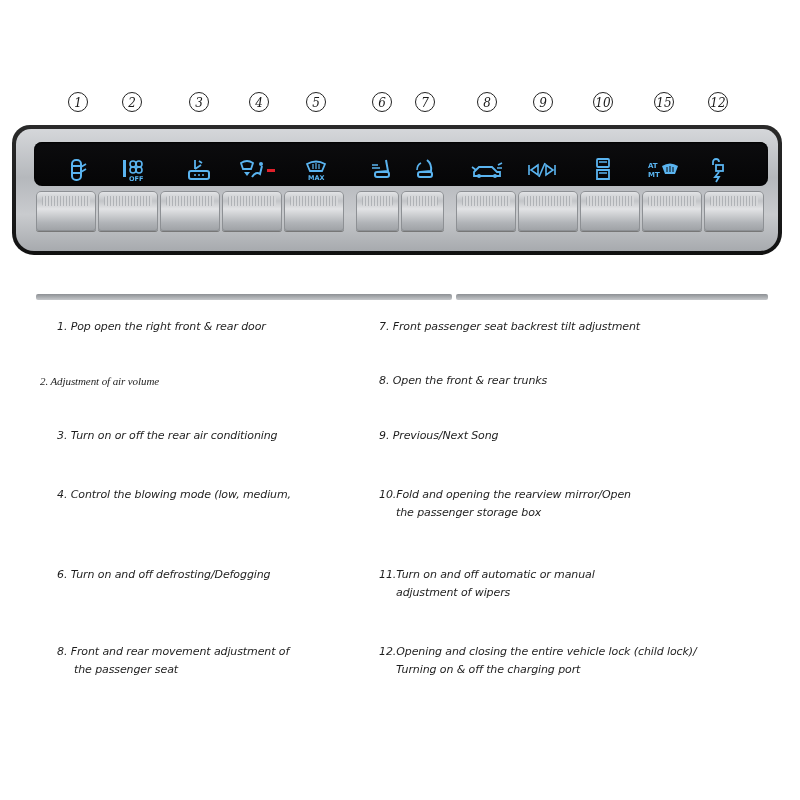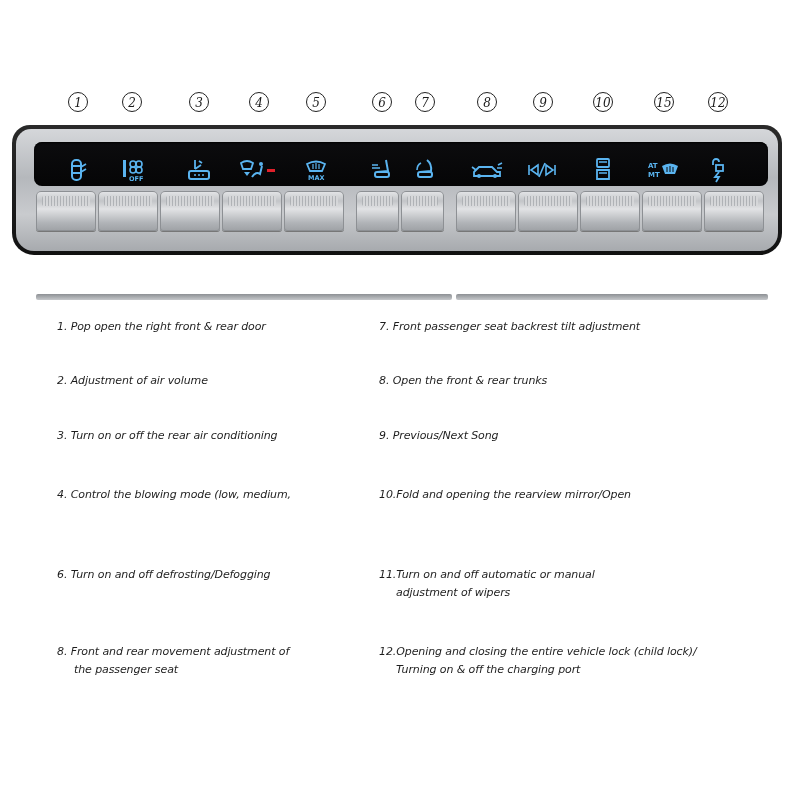--- a/index.html
+++ b/index.html
@@ -167,26 +167,26 @@
           <div class="btn" style="left: 186px; width: 60px;"></div>
           <div class="btn" style="left: 248px; width: 60px;"></div>
           <div class="sill" style="left: 0px; width: 312px;"></div>
         </div>
       </div>
   </div>
 </div>
 
 <div id="descL">
     <div class="desc" style="left: 57px; top: 318px;"><span>1. Pop open the right front &amp; rear door</span></div>
-    <div class="desc" style="left: 57px; top: 372px;"><span>2. Adjustment of air volume</span></div>
+    <div class="desc" style="left: 40px; top: 372px; font-family: Liberation Serif, serif;"><span>2. Adjustment of air volume</span></div>
     <div class="desc" style="left: 57px; top: 427px;"><span>3. Turn on or off the rear air conditioning</span></div>
     <div class="desc" style="left: 57px; top: 486px;"><span>4. Control the blowing mode (low, medium,</span></div>
     <div class="desc" style="left: 57px; top: 566px;"><span>6. Turn on and off defrosting/Defogging</span></div>
     <div class="desc" style="left: 57px; top: 643px;"><span>8. Front and rear movement adjustment of</span><span class="l2">the passenger seat</span></div>
   </div>
 <div id="descR">
     <div class="desc" style="left: 379px; top: 318px;"><span>7. Front passenger seat backrest tilt adjustment</span></div>
     <div class="desc" style="left: 379px; top: 372px;"><span>8. Open the front &amp; rear trunks</span></div>
     <div class="desc" style="left: 379px; top: 427px;"><span>9. Previous/Next Song</span></div>
-    <div class="desc" style="left: 379px; top: 486px;"><span>10.Fold and opening the rearview mirror/Open</span></div>
+    <div class="desc" style="left: 379px; top: 486px;"><span>10.Fold and opening the rearview mirror/Open</span><span class="l2">the passenger storage box</span></div>
     <div class="desc" style="left: 379px; top: 566px;"><span>11.Turn on and off automatic or manual</span><span class="l2">adjustment of wipers</span></div>
     <div class="desc" style="left: 379px; top: 643px;"><span>12.Opening and closing the entire vehicle lock (child lock)/</span><span class="l2">Turning on &amp; off the charging port</span></div>
   </div>
 
 </body></html>

